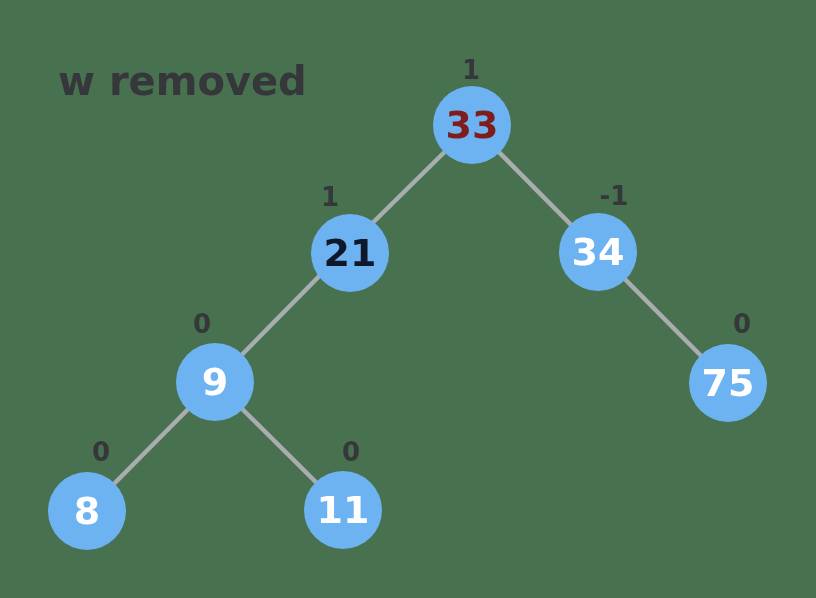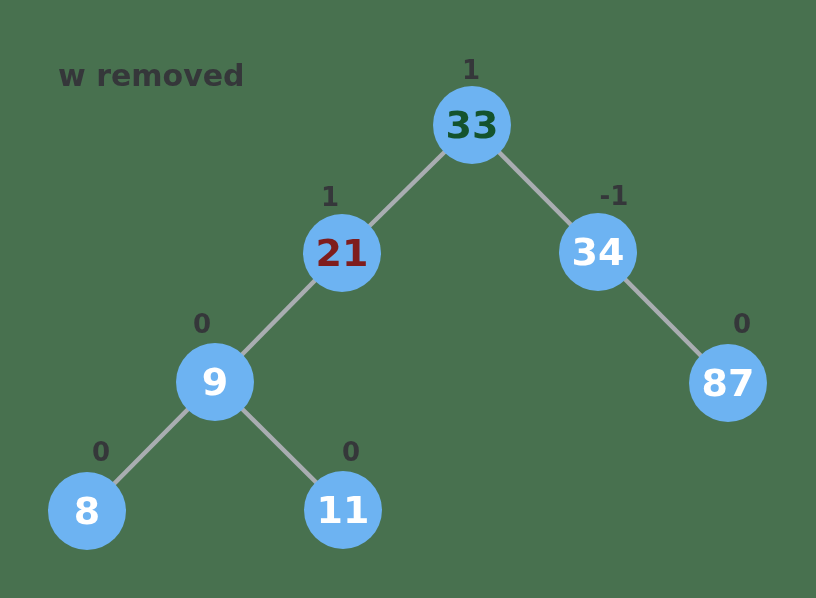--- a/index.html
+++ b/index.html
@@ -11,21 +11,21 @@
   .stage {
     position: relative;
     width: 816px;
     height: 598px;
     overflow: hidden;
   }
   .title {
     position: absolute;
     left: 58px;
     top: 58px;
-    font-size: 30px;
+    font-size: 40px;
     font-weight: bold;
     letter-spacing: 0px;
   }
   svg.edges-layer {
     position: absolute;
     left: 0;
     top: 0;
     width: 816px;
     height: 598px;
   }
@@ -55,29 +55,29 @@
 <div class="stage" style="background: rgb(72, 113, 79);">
   <svg class="edges-layer" xmlns="http://www.w3.org/2000/svg">
       <line x1="472" y1="125" x2="342" y2="253" stroke="#A9ADB1" stroke-width="4.5"></line>
       <line x1="472" y1="125" x2="598" y2="252" stroke="#A9ADB1" stroke-width="4.5"></line>
       <line x1="342" y1="253" x2="215" y2="382" stroke="#A9ADB1" stroke-width="4.5"></line>
       <line x1="598" y1="252" x2="728" y2="383" stroke="#A9ADB1" stroke-width="4.5"></line>
       <line x1="215" y1="382" x2="87" y2="511" stroke="#A9ADB1" stroke-width="4.5"></line>
       <line x1="215" y1="382" x2="344" y2="510" stroke="#A9ADB1" stroke-width="4.5"></line>
     </svg>
   <div class="nodes-layer">
-      <div class="node-circle" style="left: 433px; top: 86px; width: 78px; height: 78px; background: rgb(109, 179, 242); color: #14532d;">33</div>
+      <div class="node-circle" style="left: 433px; top: 86px; width: 78px; height: 78px; background: rgb(109, 179, 242); color: #7f1d1d;">33</div>
       <div class="balance-label" style="left: 471px; top: 70px; color: rgb(53, 55, 58);">1</div>
-      <div class="node-circle" style="left: 303px; top: 214px; width: 78px; height: 78px; background: rgb(109, 179, 242); color: #7f1d1d;">21</div>
+      <div class="node-circle" style="left: 311px; top: 214px; width: 78px; height: 78px; background: rgb(109, 179, 242); color: #0f172a;">21</div>
       <div class="balance-label" style="left: 330px; top: 197px; color: rgb(53, 55, 58);">1</div>
       <div class="node-circle" style="left: 559px; top: 213px; width: 78px; height: 78px; background: rgb(109, 179, 242); color: rgb(255, 255, 255);">34</div>
       <div class="balance-label" style="left: 614px; top: 196px; color: rgb(53, 55, 58);">-1</div>
       <div class="node-circle" style="left: 176px; top: 343px; width: 78px; height: 78px; background: rgb(109, 179, 242); color: rgb(255, 255, 255);">9</div>
       <div class="balance-label" style="left: 202px; top: 324px; color: rgb(53, 55, 58);">0</div>
-      <div class="node-circle" style="left: 689px; top: 344px; width: 78px; height: 78px; background: rgb(109, 179, 242); color: rgb(255, 255, 255);">87</div>
+      <div class="node-circle" style="left: 689px; top: 344px; width: 78px; height: 78px; background: rgb(109, 179, 242); color: rgb(255, 255, 255);">75</div>
       <div class="balance-label" style="left: 742px; top: 324px; color: rgb(53, 55, 58);">0</div>
       <div class="node-circle" style="left: 48px; top: 472px; width: 78px; height: 78px; background: rgb(109, 179, 242); color: rgb(255, 255, 255);">8</div>
       <div class="balance-label" style="left: 101px; top: 452px; color: rgb(53, 55, 58);">0</div>
       <div class="node-circle" style="left: 304px; top: 471px; width: 78px; height: 78px; background: rgb(109, 179, 242); color: rgb(255, 255, 255);">11</div>
       <div class="balance-label" style="left: 351px; top: 452px; color: rgb(53, 55, 58);">0</div>
     </div>
   <div class="title" style="color: rgb(53, 55, 58);">w removed</div>
 </div>
 
 </body></html>

